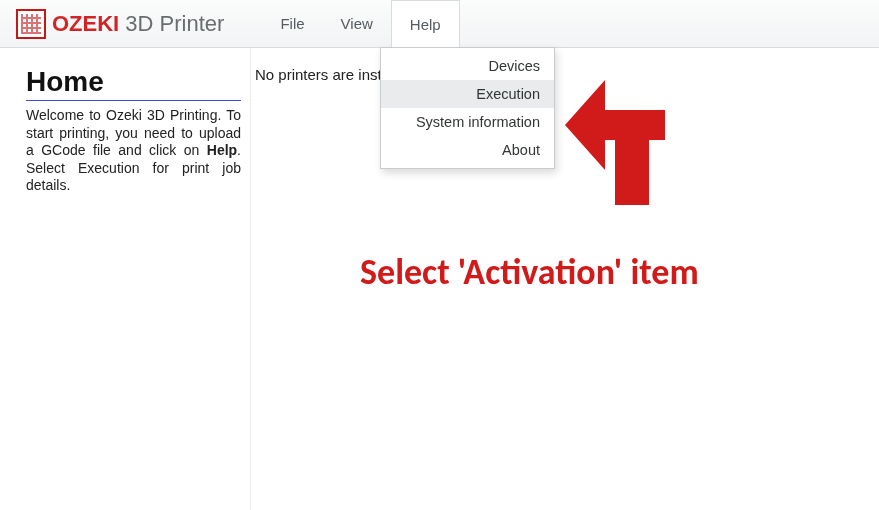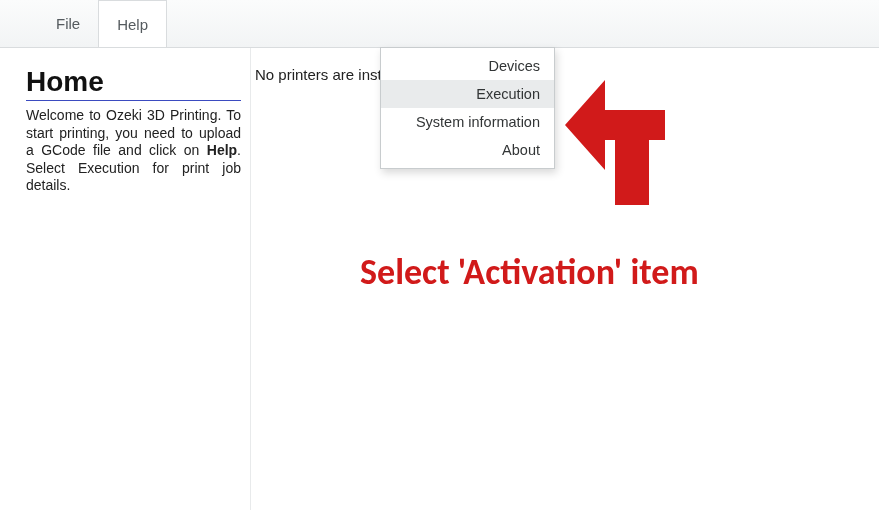--- a/index.html
+++ b/index.html
@@ -147,22 +147,29 @@
     font-family: Calibri, Arial, sans-serif;
     z-index:5;
     pointer-events:none;
     text-align:center;
   }
 </style>
 </head>
 <body>
 
 <div class="menubar">
+  <div class="logo-block">
+    <span class="logo-icon"></span>
+    <span class="brand">
+      <span class="brand-o">OZEKI</span><span class="brand-rest"> 3D Printer</span>
+    </span>
+  </div>
   <div class="menus">
     <div class="menu-item">File</div>
+    <div class="menu-item">View</div>
     <div class="menu-item open">Help</div>
   </div>
 </div>
 
 <div class="dropdown">
   <div class="dropdown-item">Devices</div>
   <div class="dropdown-item hover">Execution</div>
   <div class="dropdown-item">System information</div>
   <div class="dropdown-item">About</div>
 </div>

